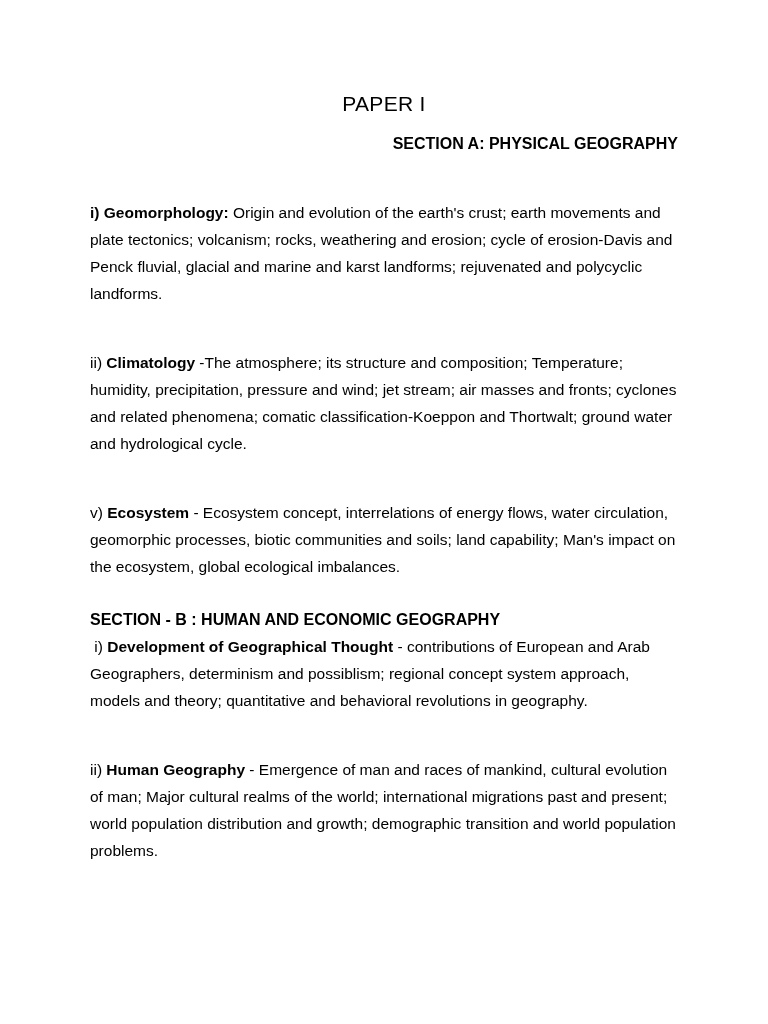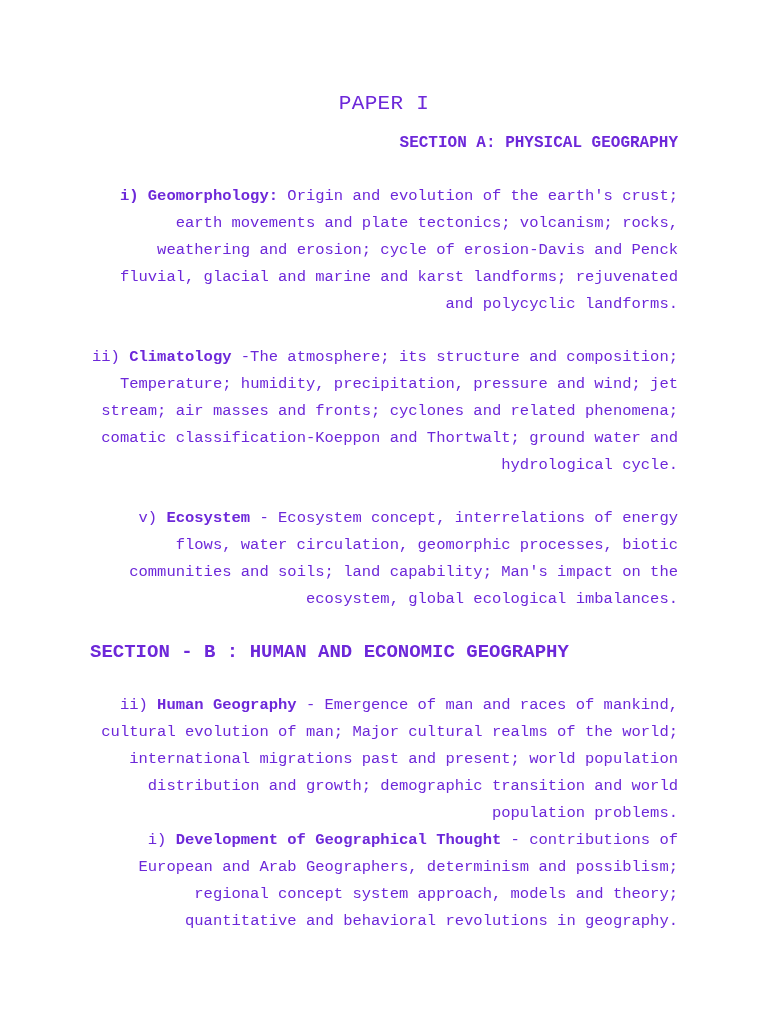--- a/index.html
+++ b/index.html
@@ -7,50 +7,50 @@
     padding: 0;
     background: #ffffff;
   }
   .page {
     position: relative;
     width: 768px;
     height: 1024px;
     box-sizing: border-box;
     padding: 90px 90px 0 90px;
     background: #ffffff;
-    color: #6d28d9;
-    font-family: Liberation Mono, monospace;
+    color: #000000;
+    font-family: Liberation Sans, sans-serif;
     overflow: hidden;
   }
   .title {
     margin: 0;
     font-size: 21px;
     font-weight: 400;
     line-height: 27px;
     text-align: center;
     letter-spacing: 0.3px;
   }
   .subtitle {
     margin: 13px 0 0 0;
     font-size: 16px;
     font-weight: 700;
     line-height: 27px;
     text-align: right;
   }
   .para {
-    margin: 26px 0 0 0;
+    margin: 42px 0 0 0;
     font-size: 15.5px;
     font-weight: 400;
     line-height: 27px;
     white-space: pre-wrap;
-    text-align: right;
+    text-align: left;
   }
   .heading-b {
     margin: 26px 0 0 0;
-    font-size: 19px;
+    font-size: 16px;
     font-weight: 700;
     line-height: 27px;
   }
   .para.after-heading {
     margin-top: 0;
   }
   .bold {
     font-weight: 700;
   }
 </style>
@@ -66,17 +66,17 @@
   <p class="para"><span class="bold"></span><span class="bold">i) Geomorphology:</span><span> Origin and evolution of the earth's crust; earth movements and plate tectonics; volcanism; rocks, weathering and erosion; cycle of erosion-Davis and Penck fluvial, glacial and marine and karst landforms; rejuvenated and polycyclic landforms.</span></p>
 
   <p class="para"><span>ii) </span><span class="bold">Climatology</span><span> -The atmosphere; its structure and composition; Temperature; humidity, precipitation, pressure and wind; jet stream; air masses and fronts; cyclones and related phenomena; comatic classification-Koeppon and Thortwalt; ground water and hydrological cycle.</span></p>
 
 
 
   <p class="para"><span>v) </span><span class="bold">Ecosystem</span><span> - Ecosystem concept, interrelations of energy flows, water circulation, geomorphic processes, biotic communities and soils; land capability; Man's impact on the ecosystem, global ecological imbalances.</span></p>
 
   <h3 class="heading-b">SECTION - B : HUMAN AND ECONOMIC GEOGRAPHY</h3>
 
+  <p class="para after-heading"><span> i) </span><span class="bold">Development of Geographical Thought</span><span> - contributions of European and Arab Geographers, determinism and possiblism; regional concept system approach, models and theory; quantitative and behavioral revolutions in geography.</span></p>
+
   <p class="para"><span>ii) </span><span class="bold">Human Geography</span><span> - Emergence of man and races of mankind, cultural evolution of man; Major cultural realms of the world; international migrations past and present; world population distribution and growth; demographic transition and world population problems.</span></p>
-
-  <p class="para after-heading"><span> i) </span><span class="bold">Development of Geographical Thought</span><span> - contributions of European and Arab Geographers, determinism and possiblism; regional concept system approach, models and theory; quantitative and behavioral revolutions in geography.</span></p>
 
 </div>
 
 </body></html>

